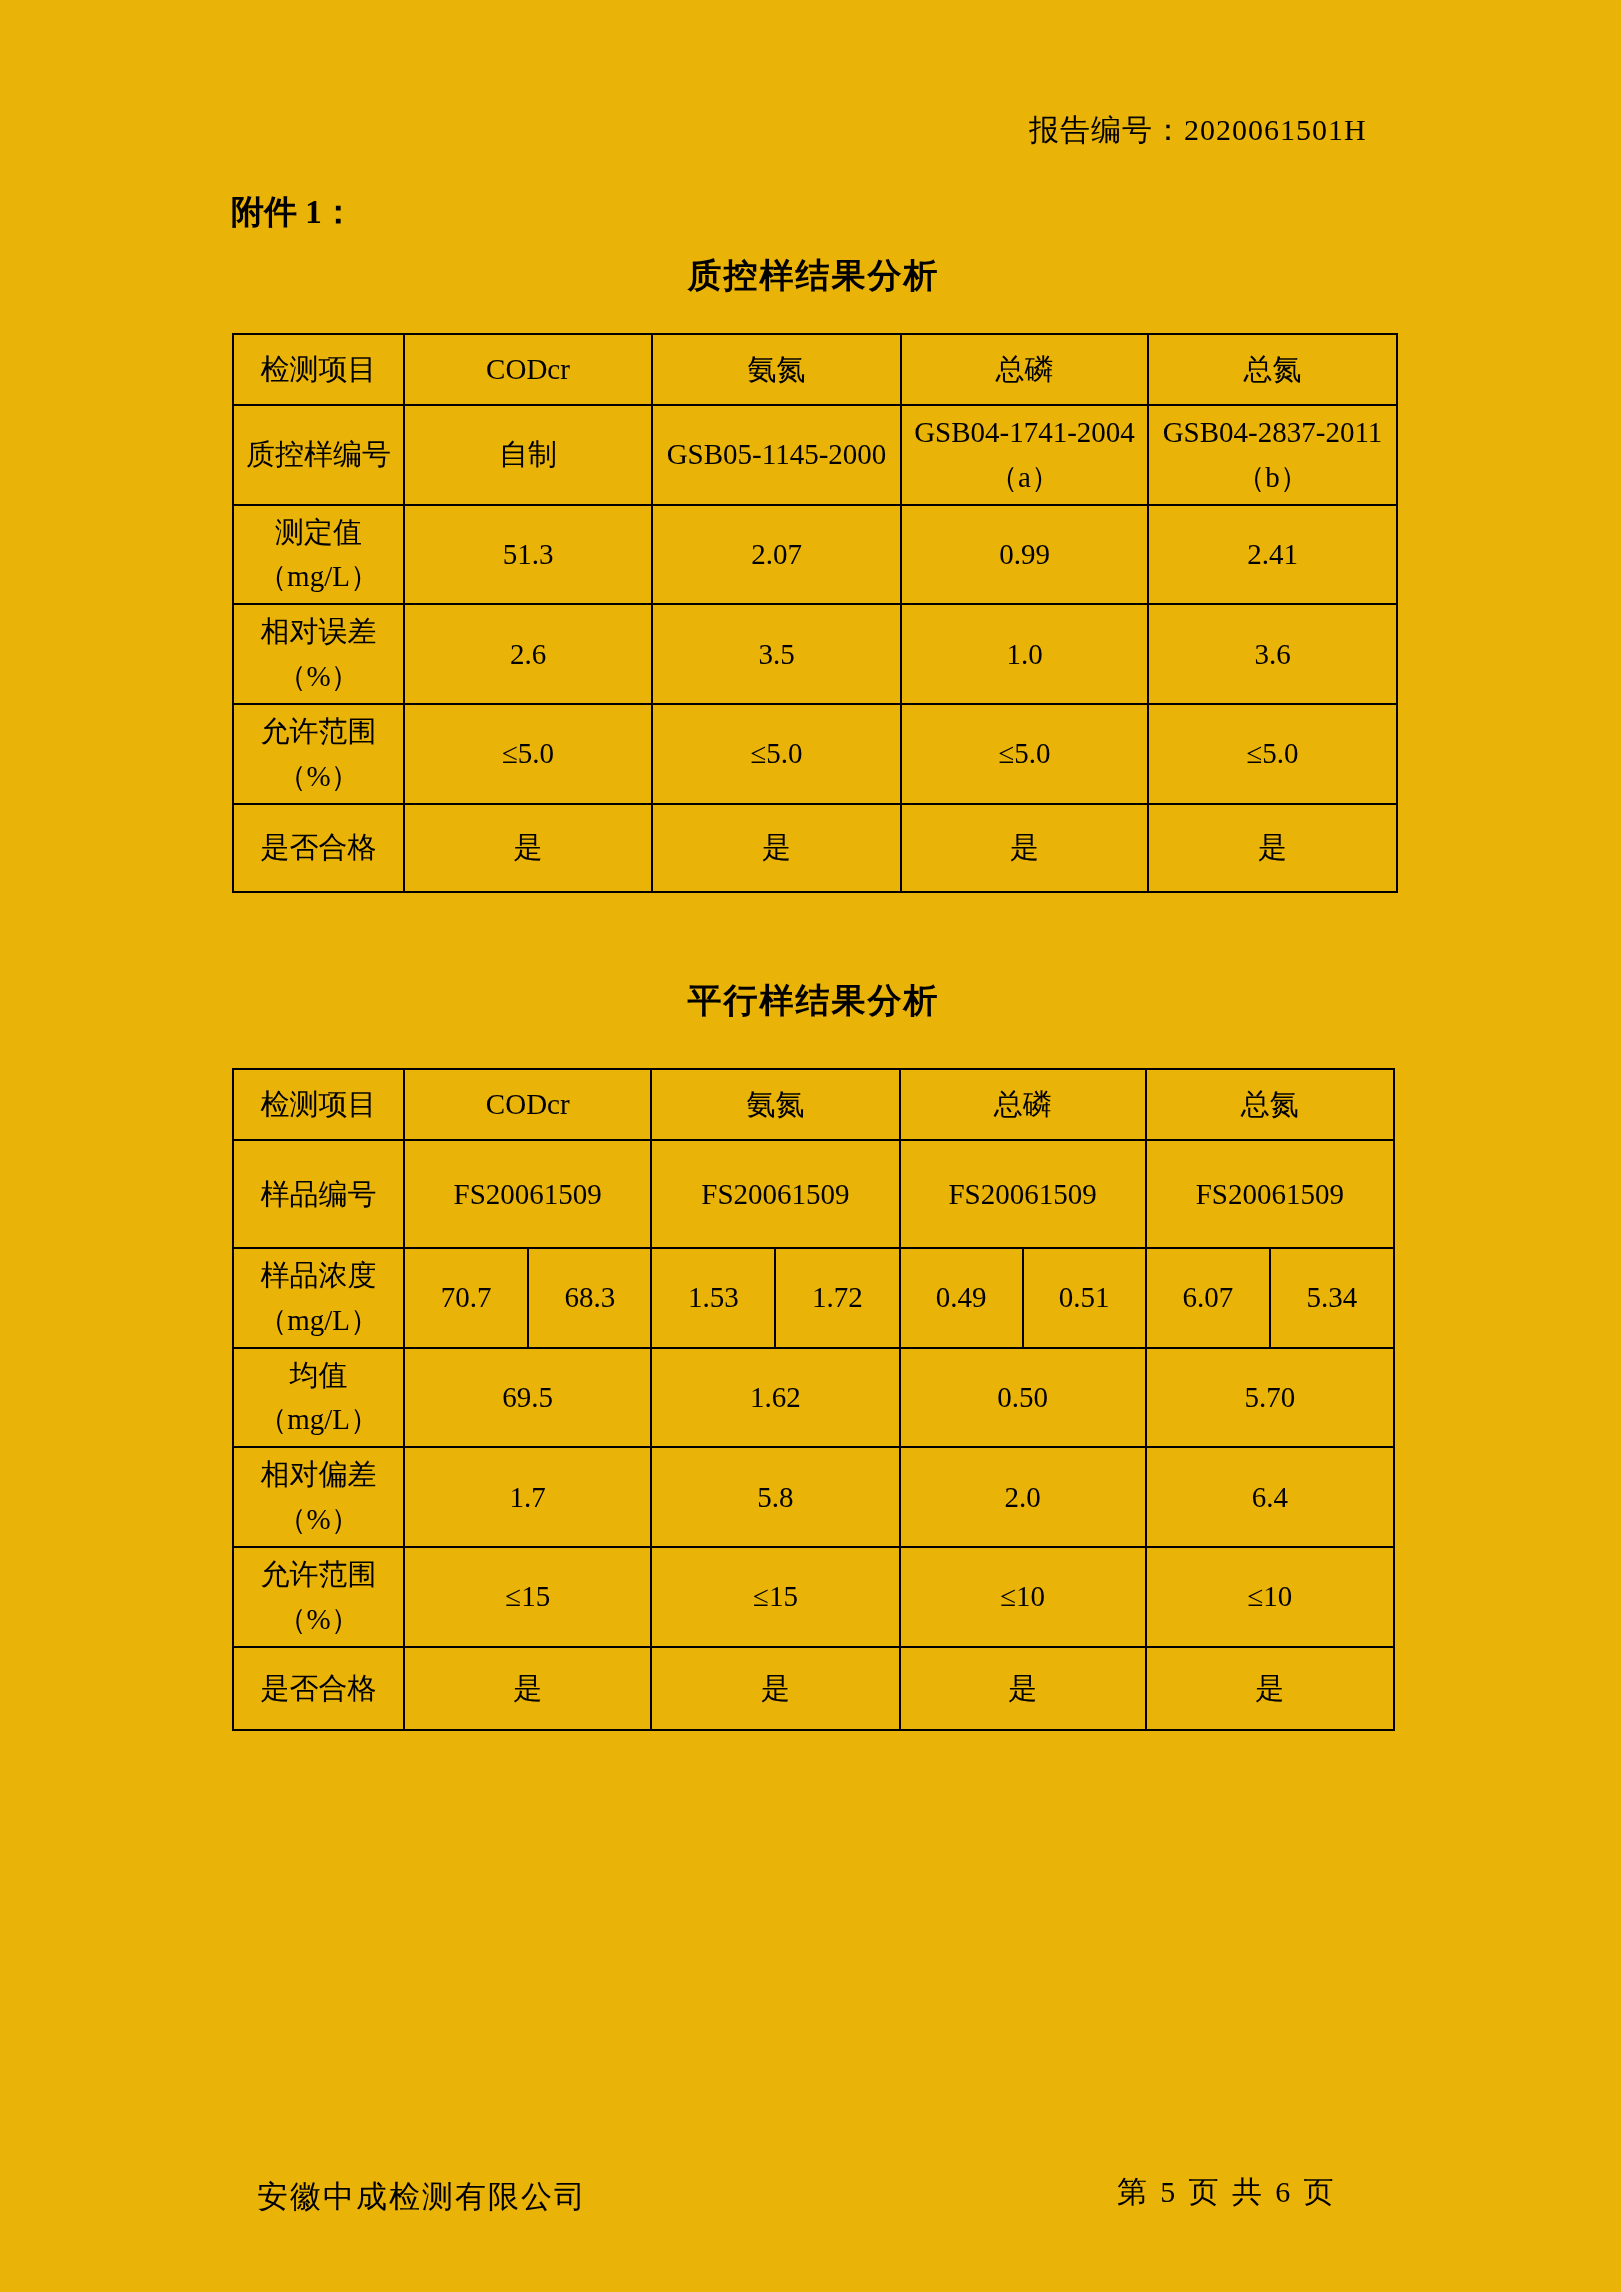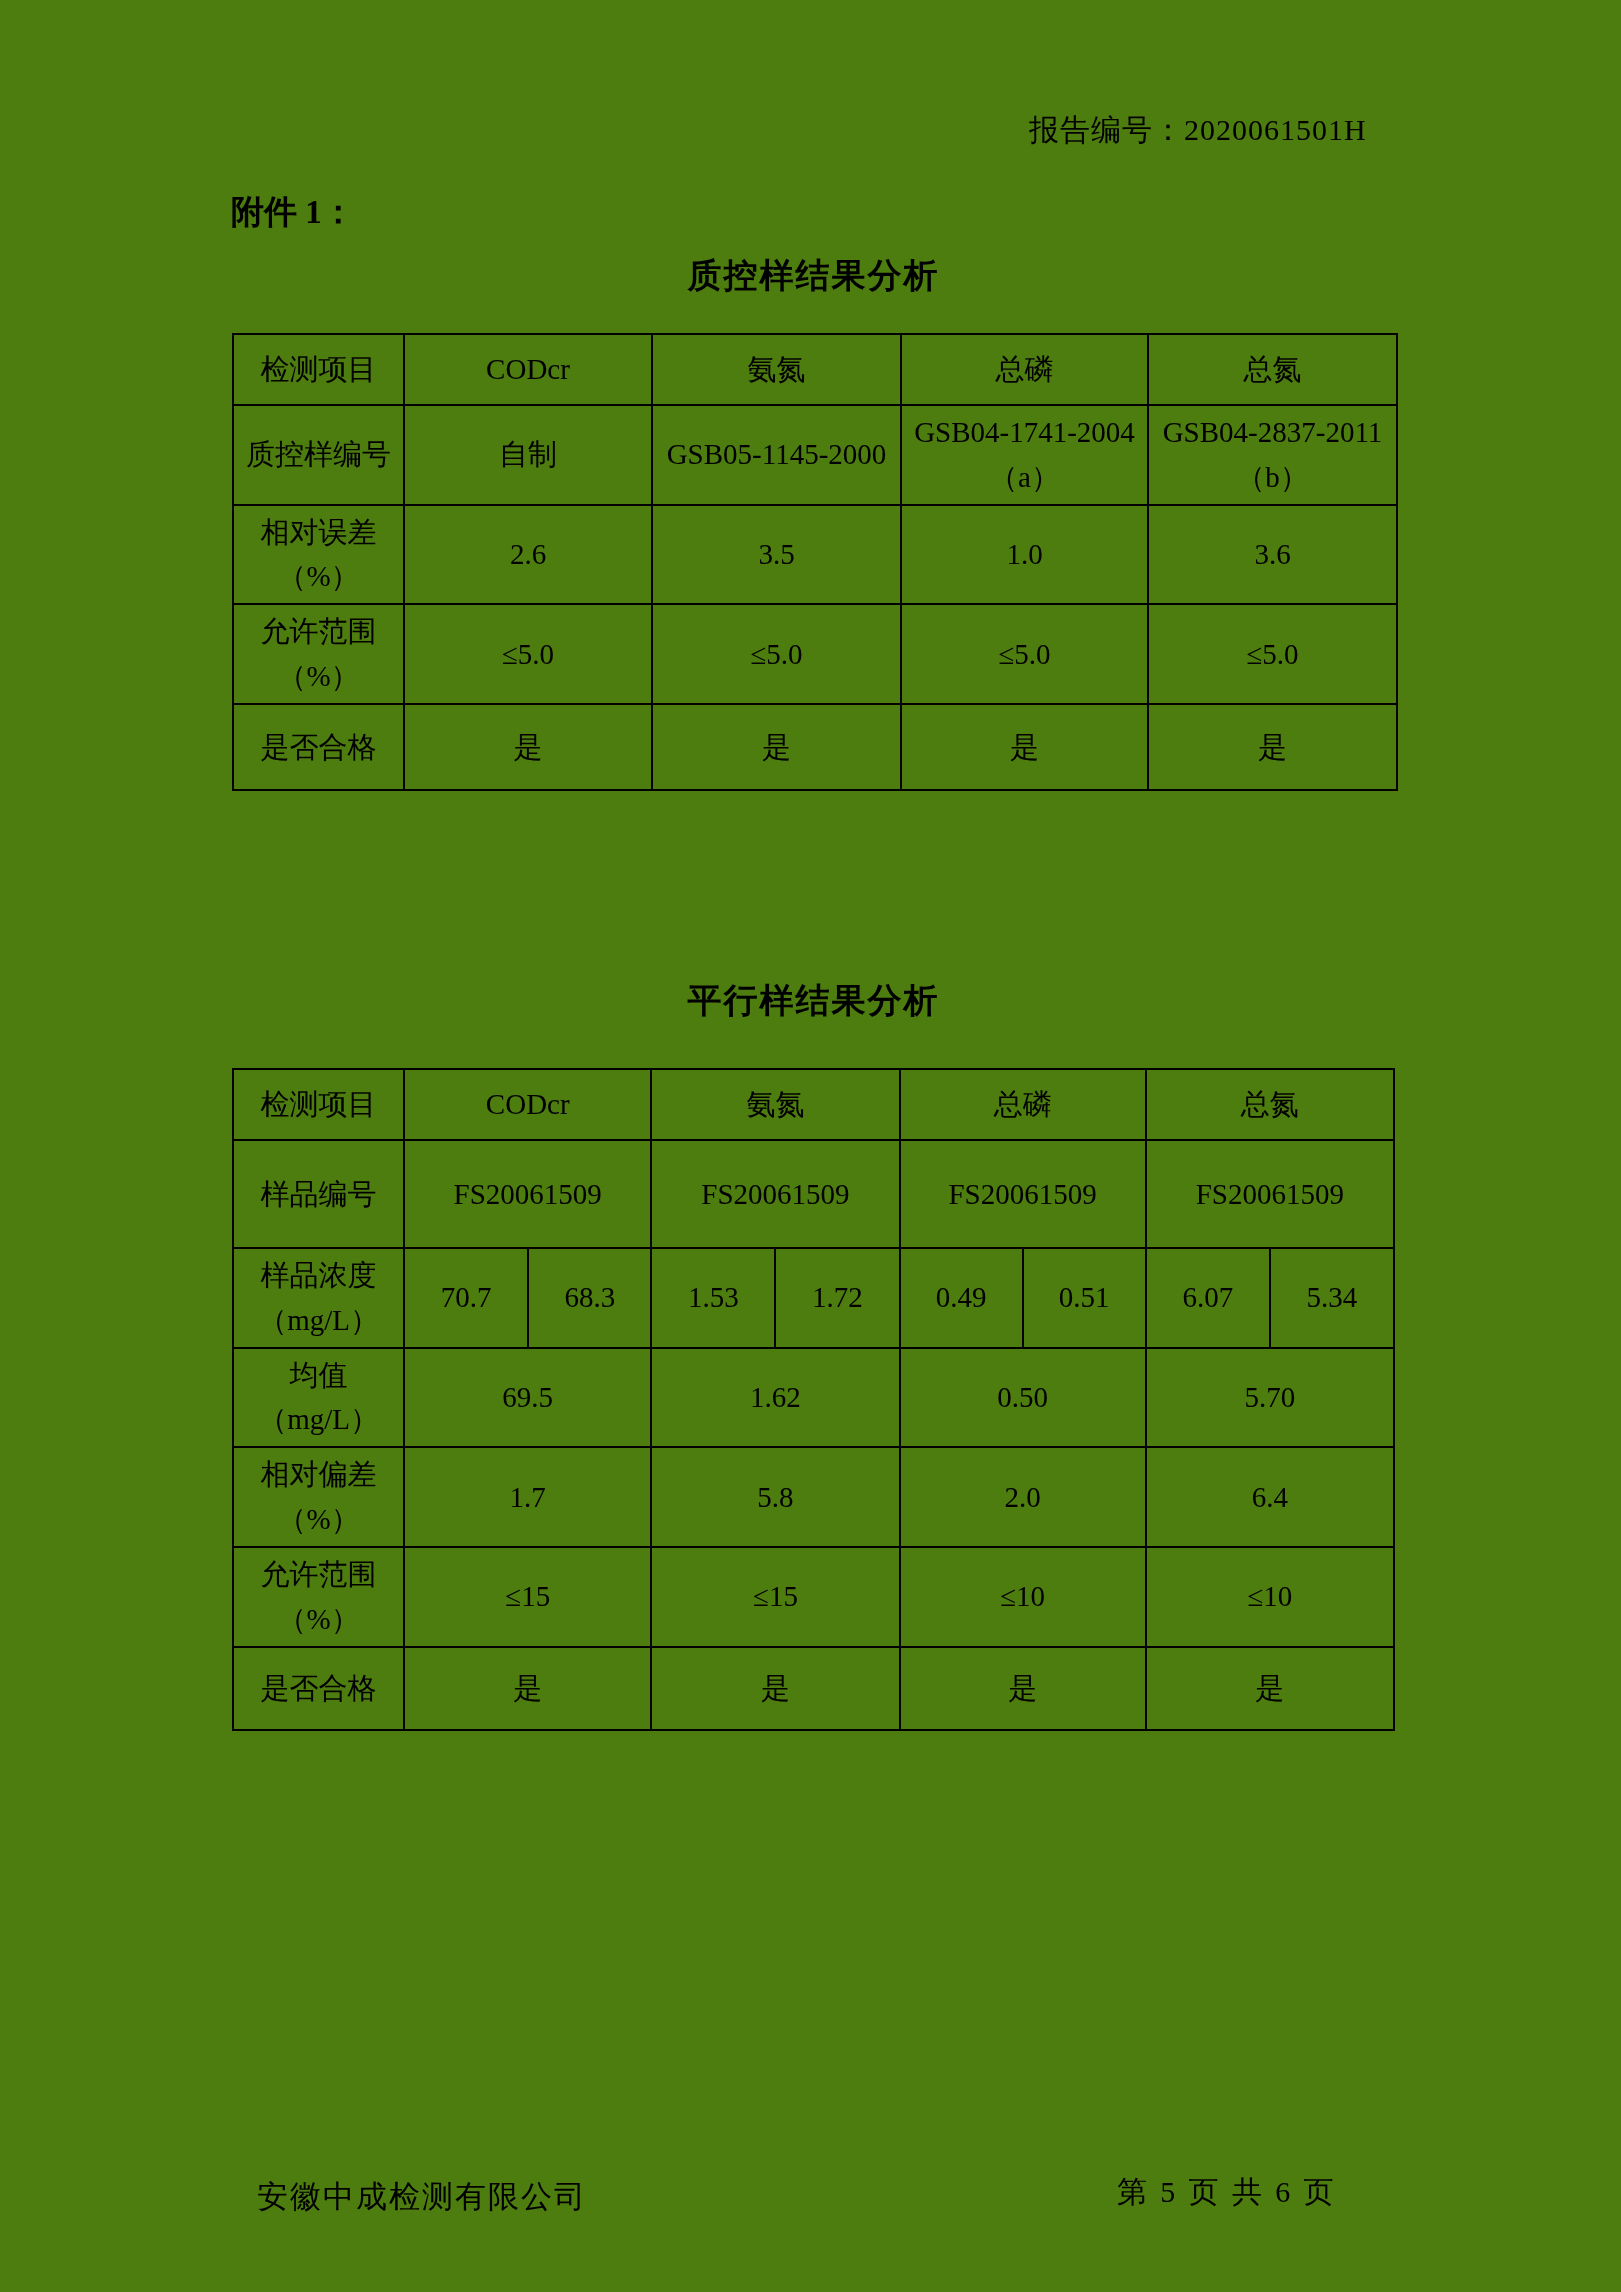--- a/index.html
+++ b/index.html
@@ -2,21 +2,21 @@
 <html><head>
 <meta charset="utf-8">
 <style>
   * { margin: 0; padding: 0; box-sizing: border-box; }
   html, body { background: #888; }
   body { font-family: "Liberation Serif", "DejaVu Serif", serif; color: #000; }
   .page {
     position: relative;
     width: 1621px;
     height: 2293px;
-    background: #4d7c0f;
+    background: #eab308;
     overflow: hidden;
     text-decoration: underline;
   }
   .report-no {
     position: absolute;
     top: 110px;
     left: 1029px;
     font-size: 30px;
     letter-spacing: 1px;
     white-space: nowrap;
@@ -122,20 +122,30 @@
         <td class="lbl">
             <div>质控样编号</div>
           </td>
         <td>自制</td>
         <td>GSB05-1145-2000</td>
         <td>GSB04-1741-2004（a）</td>
         <td>GSB04-2837-2011（b）</td>
       </tr>
       <tr>
         <td class="lbl">
+            <div>测定值</div>
+            <div>（mg/L）</div>
+          </td>
+        <td>51.3</td>
+        <td>2.07</td>
+        <td>0.99</td>
+        <td>2.41</td>
+      </tr>
+      <tr>
+        <td class="lbl">
             <div>相对误差</div>
             <div>（%）</div>
           </td>
         <td>2.6</td>
         <td>3.5</td>
         <td>1.0</td>
         <td>3.6</td>
       </tr>
       <tr>
         <td class="lbl">

